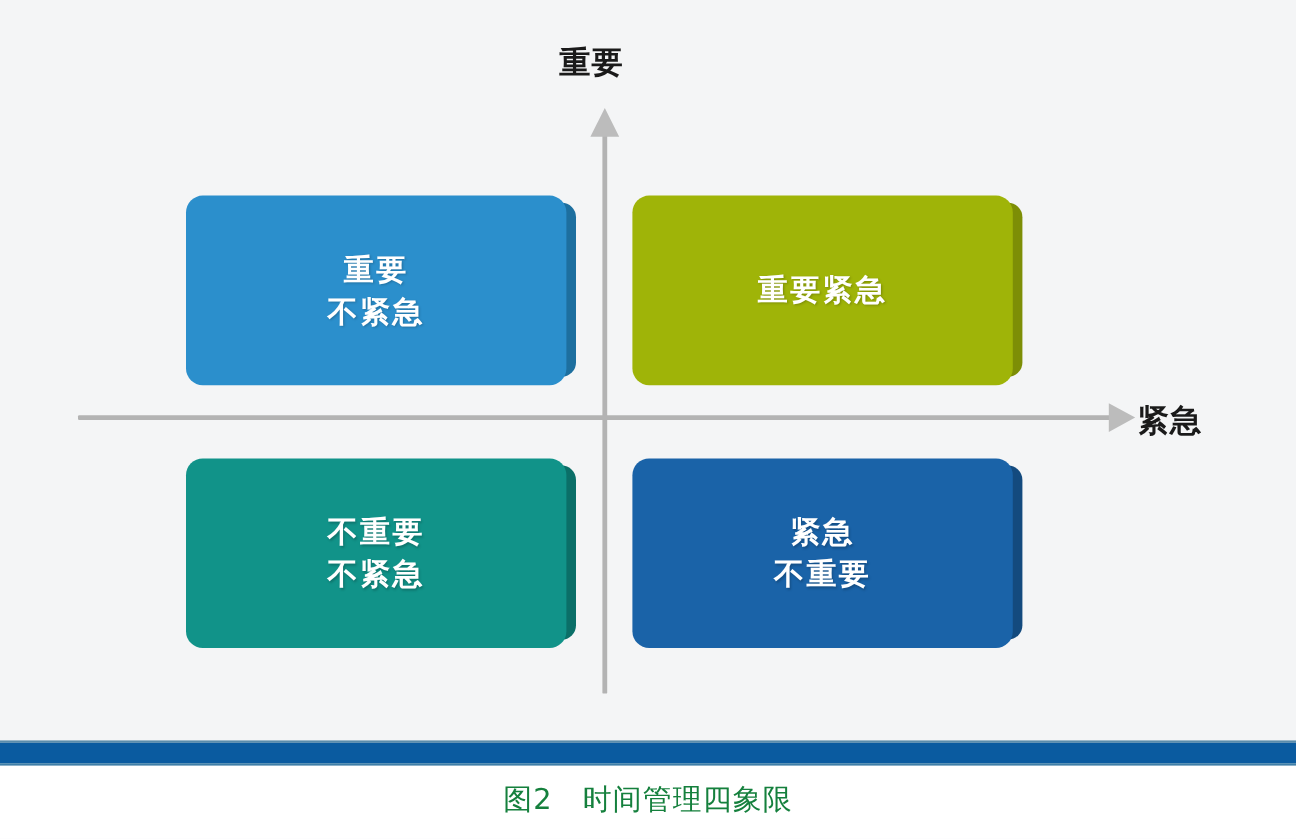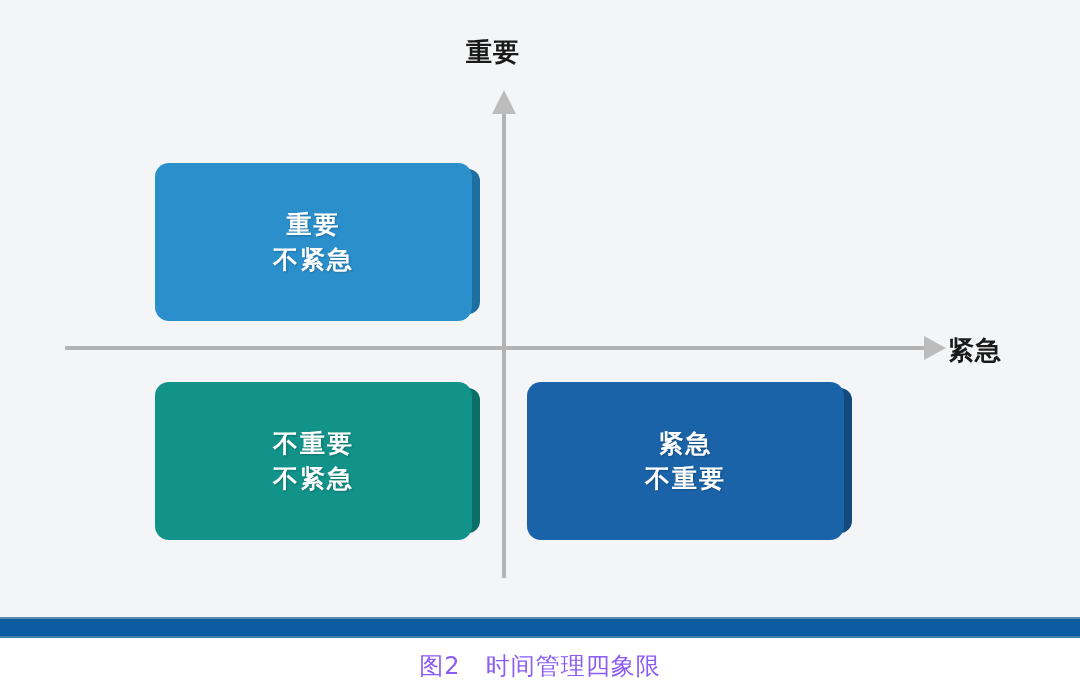--- a/index.html
+++ b/index.html
@@ -147,21 +147,21 @@
     background: #3f7fa8;
   }
   
   .caption {
     position: absolute;
     left: 0;
     top: 650px;
     width: 1080px;
     text-align: center;
     font-size: 24px;
-    color: #8b5cf6;
+    color: #15803d;
     letter-spacing: 1px;
     white-space: pre;
   }
 </style>
 </head>
 <body>
 
 <div id="figure-root">
 
   <div class="panel"></div>
@@ -175,20 +175,26 @@
   <div class="axis-label right">紧急</div>
 
   <div class="quad" id="quad-important-not-urgent">
     <div class="edge" style="background:#1d6f9f;"></div>
     <div class="face" style="background:#2b8fcc;">
       <div class="quad-line">重要</div>
       <div class="quad-line">不紧急</div>
     </div>
   </div>
 
+  <div class="quad" id="quad-important-urgent">
+    <div class="edge" style="background:#7d8e06;"></div>
+    <div class="face" style="background:#9fb408;">
+      <div class="quad-line">重要紧急</div>
+    </div>
+  </div>
 
   <div class="quad" id="quad-not-important-not-urgent">
     <div class="edge" style="background:#0b6f68;"></div>
     <div class="face" style="background:#119389;">
       <div class="quad-line">不重要</div>
       <div class="quad-line">不紧急</div>
     </div>
   </div>
 
   <div class="quad" id="quad-urgent-not-important">

